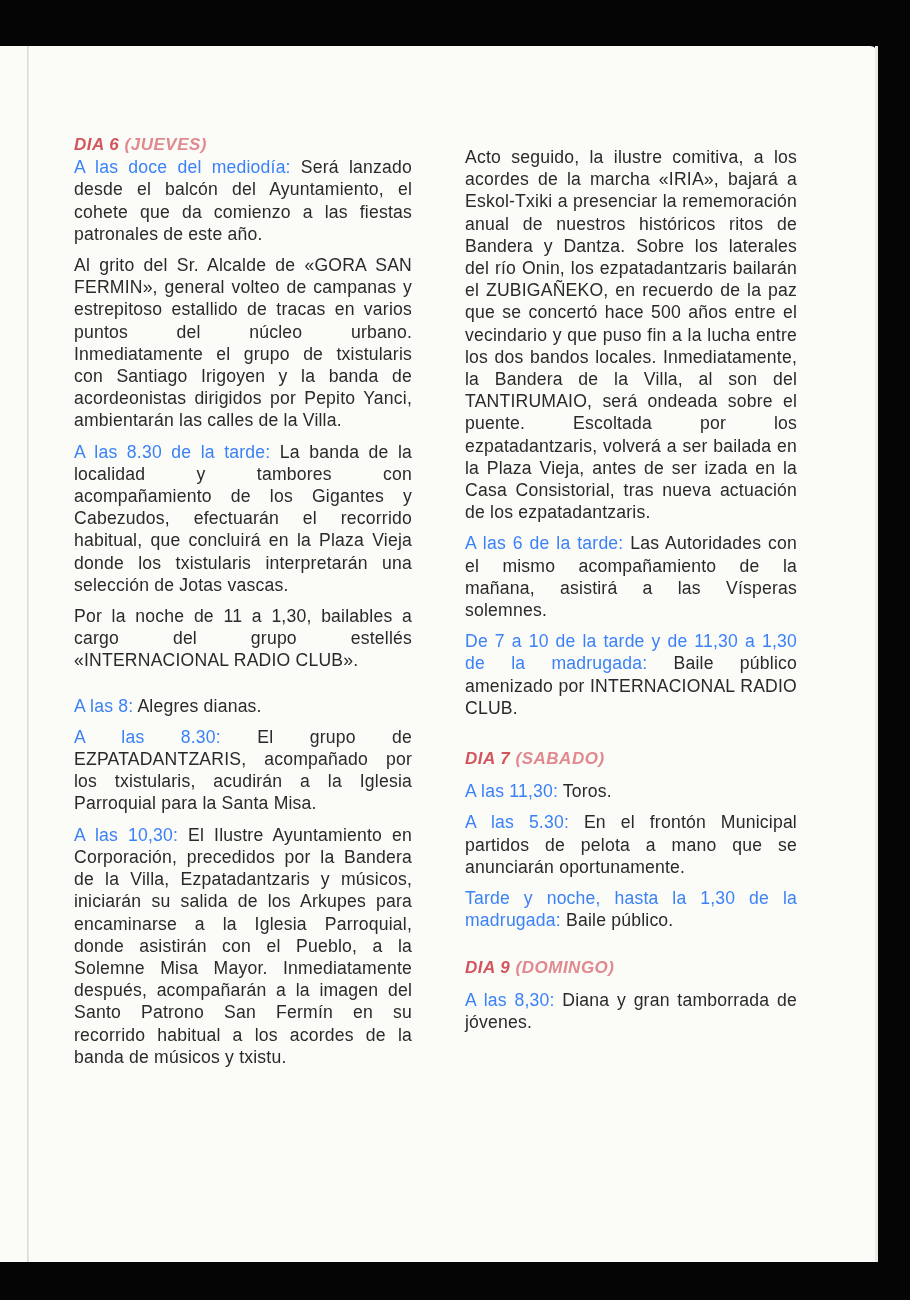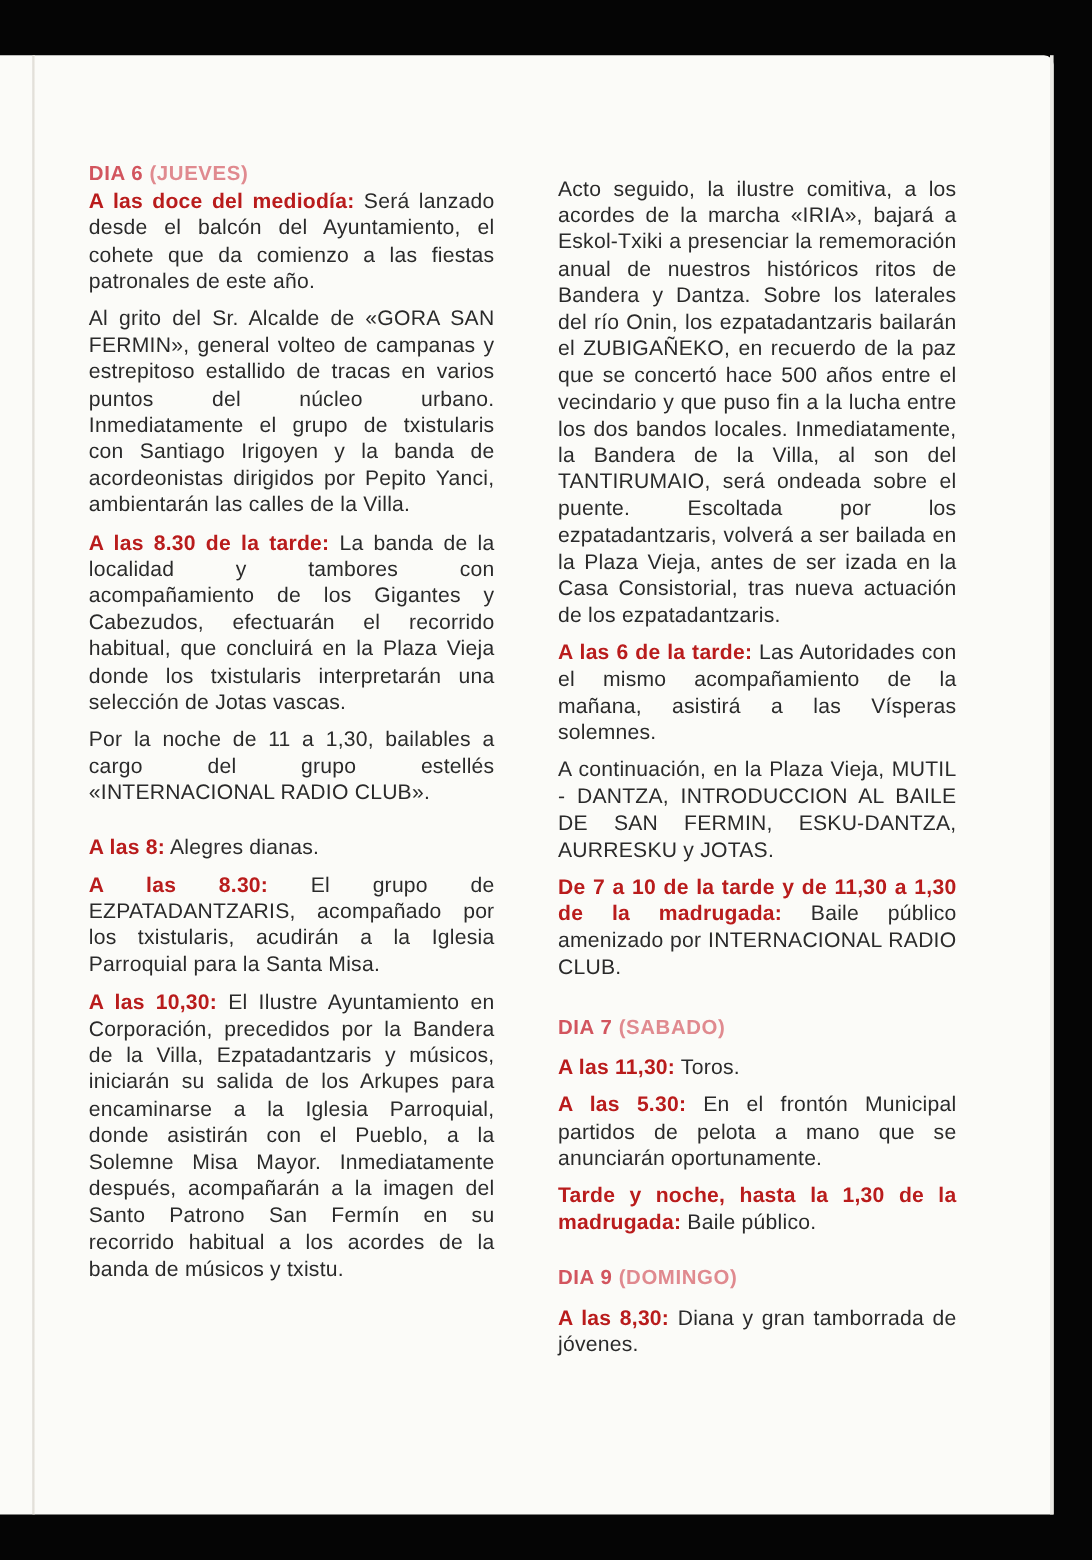--- a/index.html
+++ b/index.html
@@ -22,24 +22,25 @@
   .col {
     position: absolute; top: 88px; color: #2a2a2a;
     font-size: 17.6px; line-height: 22.2px; letter-spacing: 0.2px;
     text-align: justify;
   }
   .col-left { left: 74px; width: 338px; }
   .col-right { left: 465px; width: 332px; top: 100px; }
   .day-heading {
     color: #d2555e; font-weight: bold; font-size: 17px; margin: 0 0 0 0;
     letter-spacing: 0.5px;
+    font-style: italic;
   }
   .day-heading .weekday { color: #e08a8f; }
   .para { margin: 0 0 9px 0; }
-  .time { font-weight: bold; color: #b91c1c; }
+  .time { font-weight: normal; color: #3b82f6; }
   .spacer-day { height: 14px; }
 </style>
 </head>
 <body>
 
 <div class="page">
   <div class="fold"></div>
   <div class="page-edge"></div>
 
   <div class="col col-left">
@@ -54,21 +55,20 @@
 
     <div class="spacer-day"></div>
     <p class="para"><span class="time">A las 8:</span><span> Alegres dianas.</span></p>
     <p class="para"><span class="time">A las 8.30:</span><span> El grupo de EZPATADANTZARIS, acompañado por los txistularis, acudirán a la Iglesia Parroquial para la Santa Misa.</span></p>
     <p class="para"><span class="time">A las 10,30:</span><span> El Ilustre Ayuntamiento en Corporación, precedidos por la Bandera de la Villa, Ezpatadantzaris y músicos, iniciarán su salida de los Arkupes para encaminarse a la Iglesia Parroquial, donde asistirán con el Pueblo, a la Solemne Misa Mayor. Inmediatamente después, acompañarán a la imagen del Santo Patrono San Fermín en su recorrido habitual a los acordes de la banda de músicos y txistu.</span></p>
   </div>
 
   <div class="col col-right">
     <p class="para">Acto seguido, la ilustre comitiva, a los acordes de la marcha «IRIA», bajará a Eskol-Txiki a presenciar la rememoración anual de nuestros históricos ritos de Bandera y Dantza. Sobre los laterales del río Onin, los ezpatadantzaris bailarán el ZUBIGAÑEKO, en recuerdo de la paz que se concertó hace 500 años entre el vecindario y que puso fin a la lucha entre los dos bandos locales. Inmediatamente, la Bandera de la Villa, al son del TANTIRUMAIO, será ondeada sobre el puente. Escoltada por los ezpatadantzaris, volverá a ser bailada en la Plaza Vieja, antes de ser izada en la Casa Consistorial, tras nueva actuación de los ezpatadantzaris.</p>
     <p class="para"><span class="time">A las 6 de la tarde:</span><span> Las Autoridades con el mismo acompañamiento de la mañana, asistirá a las Vísperas solemnes.</span></p>
-    <p class="para">A continuación, en la Plaza Vieja, MUTIL - DANTZA, INTRODUCCION AL BAILE DE SAN FERMIN, ESKU-DANTZA, AURRESKU y JOTAS.</p>
     <p class="para"><span class="time">De 7 a 10 de la tarde y de 11,30 a 1,30 de la madrugada:</span><span> Baile público amenizado por INTERNACIONAL RADIO CLUB.</span></p>
 
     <div class="spacer-day" style="height:20px;"></div>
     <div class="day-heading" style="margin-bottom:10px;">
       <span>DIA 7</span>
       <span class="weekday">(SABADO)</span>
     </div>
     <p class="para"><span class="time">A las 11,30:</span><span> Toros.</span></p>
     <p class="para"><span class="time">A las 5.30:</span><span> En el frontón Municipal partidos de pelota a mano que se anunciarán oportunamente.</span></p>
     <p class="para"><span class="time">Tarde y noche, hasta la 1,30 de la madrugada:</span><span> Baile público.</span></p>

